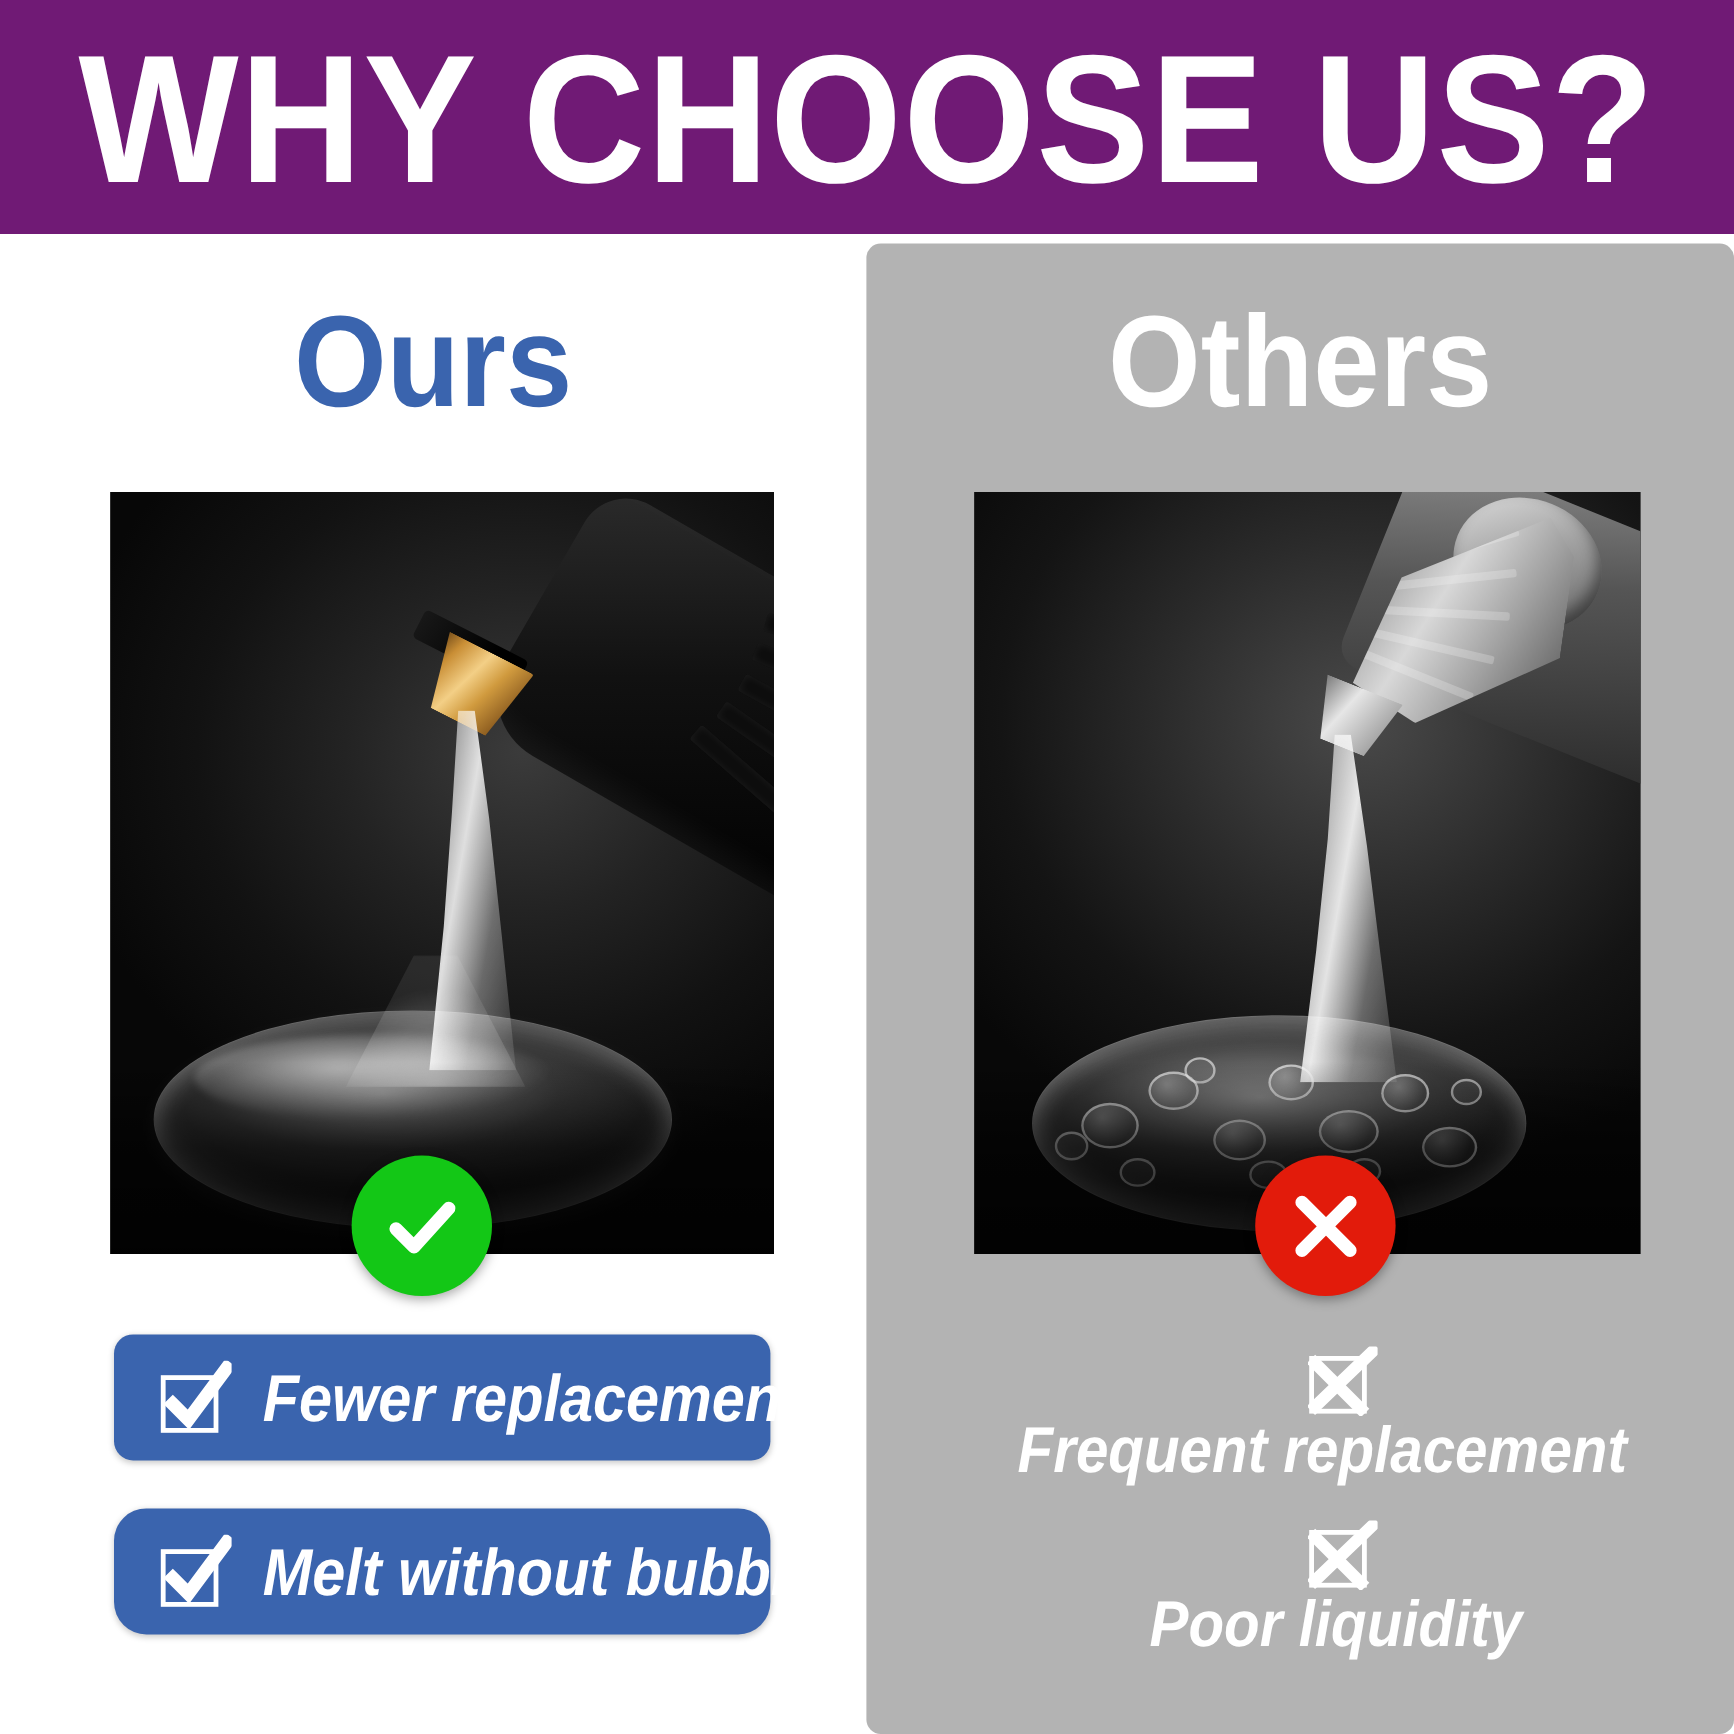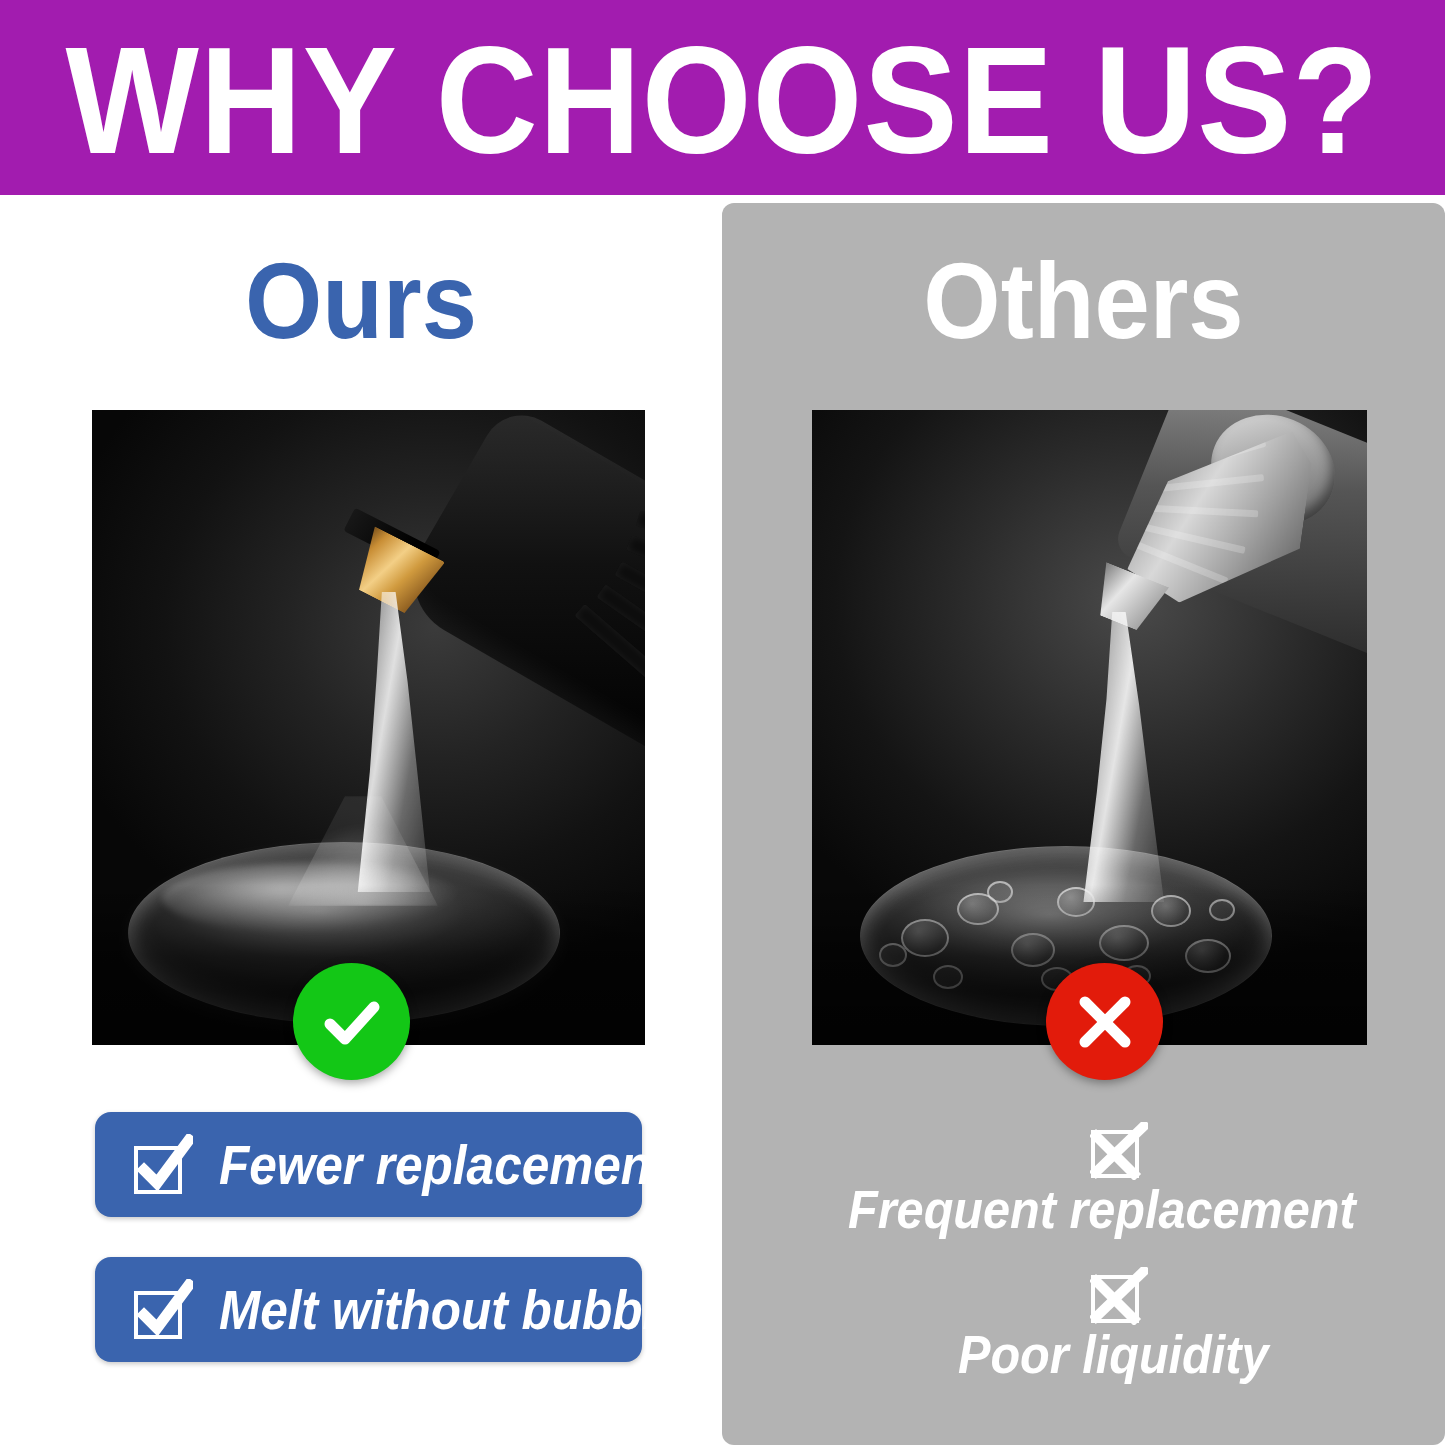--- a/index.html
+++ b/index.html
@@ -7,21 +7,21 @@
     width:1445px;height:1445px;overflow:hidden;
     background:#ffffff;
     font-family:"Liberation Sans",sans-serif;
     -webkit-font-smoothing:antialiased;
   }
   .poster{position:relative;width:1445px;height:1445px;background:#ffffff;}
 
   
   .header{
     position:absolute;left:0;top:0;width:1445px;height:195px;
-    background:#a21caf;
+    background:#701a75;
     display:flex;align-items:center;justify-content:center;
   }
   .header-title{
     color:#ffffff;
     font-family:"Liberation Sans",sans-serif;
     font-weight:bold;
     font-size:152px;
     line-height:152px;
     letter-spacing:1px;
     transform:scaleX(0.93);
@@ -191,21 +191,21 @@
   .badge-no{left:1046px;top:963px;width:117px;height:117px;background:#E21B0B;}
 
   
   .feature-pill{
     position:absolute;left:95px;width:547px;height:105px;
     background:#3A64AE;border-radius:16px;
     display:flex;align-items:center;
     box-shadow:0 2px 5px rgba(0,0,0,.22);
   }
   .pill-1{top:1112px;align-items:center;}
-  .pill-2{top:1257px;}
+  .pill-2{top:1257px;border-radius:27px;}
 
   .feature-plain{
     position:absolute;left:838px;width:560px;height:100px;
     display:flex;align-items:center;flex-direction:column;
   }
   .plain-1{top:1122px;}
   .plain-2{top:1267px;}
 
   .box-icon{
     flex:0 0 auto;width:62px;height:62px;margin-left:36px;position:relative;

